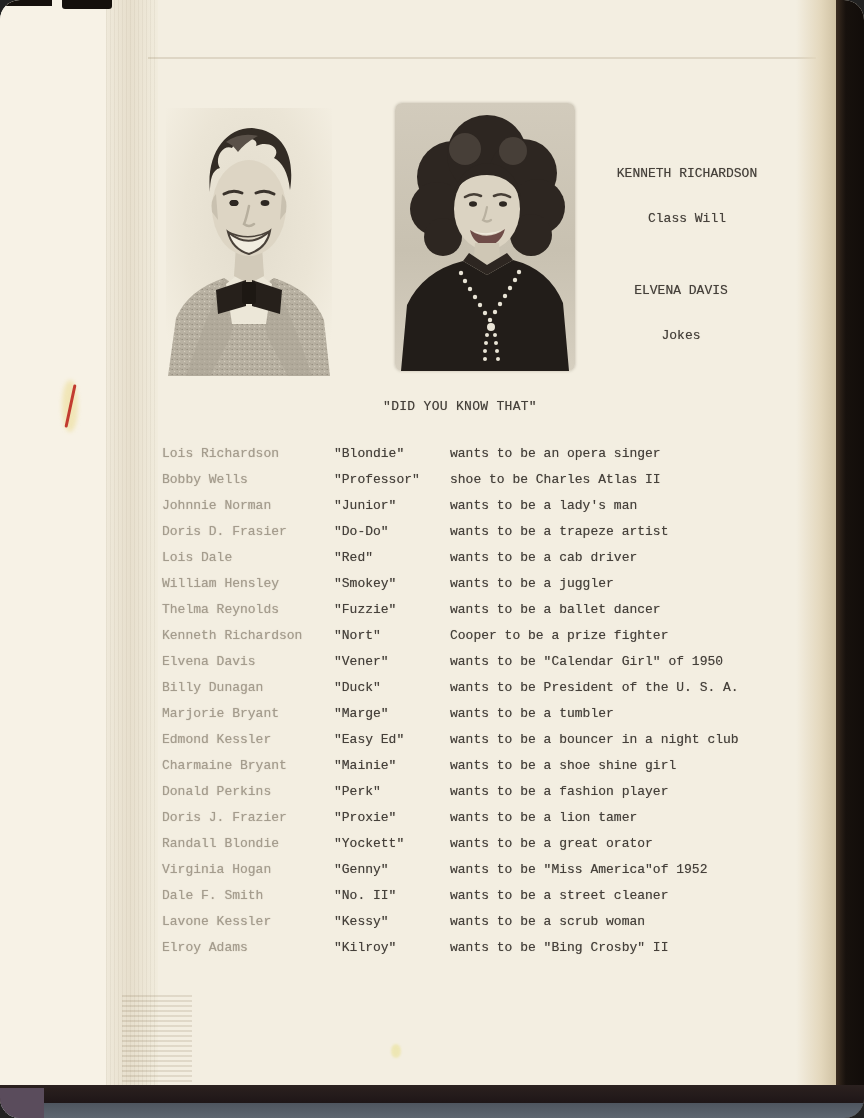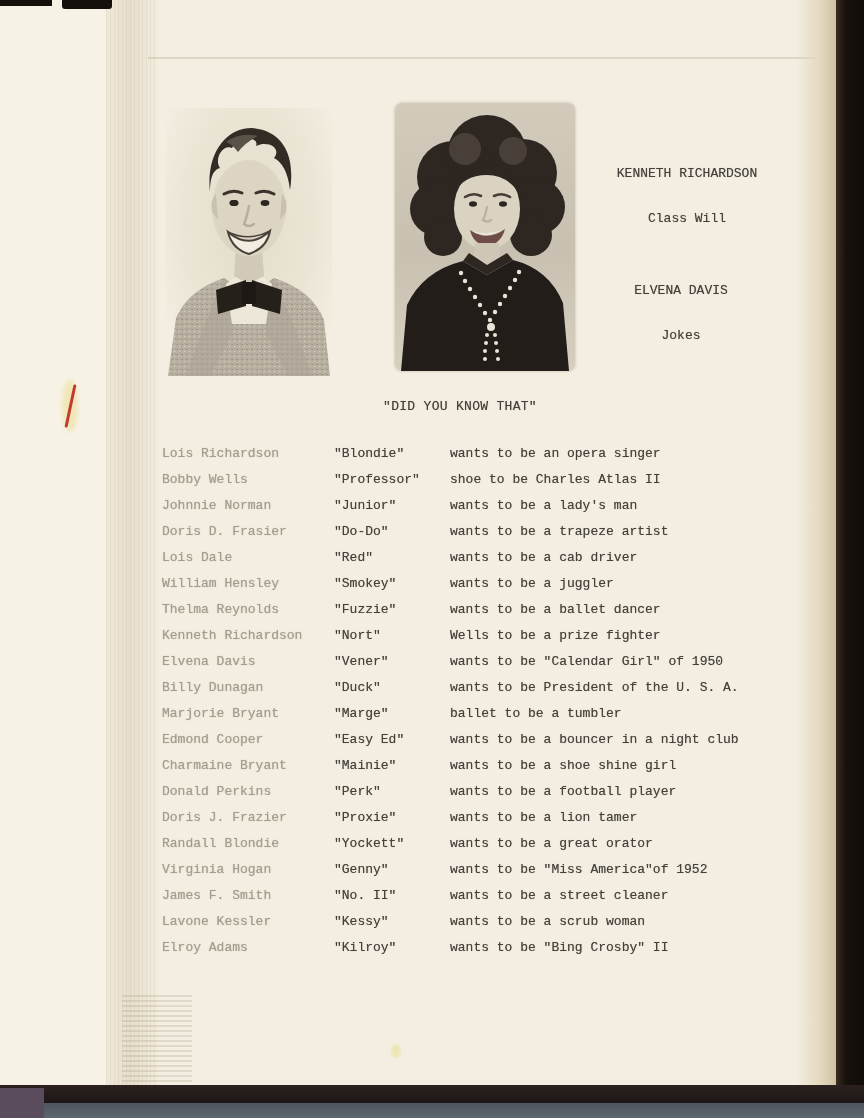--- a/index.html
+++ b/index.html
@@ -1,19 +1,20 @@
 <!DOCTYPE html>
 <html><head>
 <meta charset="utf-8">
 <style>
   html,body{margin:0;padding:0;background:#222;}
   #scan{
     position:relative; width:864px; height:1118px; overflow:hidden;
     background:#f3eee1;
     font-family:"Liberation Mono","DejaVu Sans Mono",monospace;
+    border-radius:20px;
   }
   
   .left-margin{position:absolute;left:0;top:0;width:112px;height:1118px;background:#f7f2e6;}
   .binding-band{
     position:absolute;left:106px;top:0;width:52px;height:1118px;
     background:
       repeating-linear-gradient(90deg, rgba(120,105,80,.07) 0 1px, transparent 1px 4px),
       linear-gradient(90deg,#efe9da 0%,#e7dfcd 45%,#f1ecdd 100%);
   }
   .top-edge-crease{position:absolute;left:148px;top:57px;width:668px;height:2px;background:rgba(150,133,100,.22);}
@@ -239,69 +240,69 @@
       <span class="col-wish tw">wants to be a juggler</span>
     </div>
       <div class="roster-row">
       <span class="col-name tw tw-faded">Thelma Reynolds</span>
       <span class="col-nick tw">"Fuzzie"</span>
       <span class="col-wish tw">wants to be a ballet dancer</span>
     </div>
       <div class="roster-row">
       <span class="col-name tw tw-faded">Kenneth Richardson</span>
       <span class="col-nick tw">"Nort"</span>
-      <span class="col-wish tw">Wells to be a prize fighter</span>
+      <span class="col-wish tw">Cooper to be a prize fighter</span>
     </div>
       <div class="roster-row">
       <span class="col-name tw tw-faded">Elvena Davis</span>
       <span class="col-nick tw">"Vener"</span>
       <span class="col-wish tw">wants to be "Calendar Girl" of 1950</span>
     </div>
       <div class="roster-row">
       <span class="col-name tw tw-faded">Billy Dunagan</span>
       <span class="col-nick tw">"Duck"</span>
       <span class="col-wish tw">wants to be President of the U. S. A.</span>
     </div>
       <div class="roster-row">
       <span class="col-name tw tw-faded">Marjorie Bryant</span>
       <span class="col-nick tw">"Marge"</span>
-      <span class="col-wish tw">ballet to be a tumbler</span>
-    </div>
-      <div class="roster-row">
-      <span class="col-name tw tw-faded">Edmond Cooper</span>
+      <span class="col-wish tw">wants to be a tumbler</span>
+    </div>
+      <div class="roster-row">
+      <span class="col-name tw tw-faded">Edmond Kessler</span>
       <span class="col-nick tw">"Easy Ed"</span>
       <span class="col-wish tw">wants to be a bouncer in a night club</span>
     </div>
       <div class="roster-row">
       <span class="col-name tw tw-faded">Charmaine Bryant</span>
       <span class="col-nick tw">"Mainie"</span>
       <span class="col-wish tw">wants to be a shoe shine girl</span>
     </div>
       <div class="roster-row">
       <span class="col-name tw tw-faded">Donald Perkins</span>
       <span class="col-nick tw">"Perk"</span>
-      <span class="col-wish tw">wants to be a football player</span>
+      <span class="col-wish tw">wants to be a fashion player</span>
     </div>
       <div class="roster-row">
       <span class="col-name tw tw-faded">Doris J. Frazier</span>
       <span class="col-nick tw">"Proxie"</span>
       <span class="col-wish tw">wants to be a lion tamer</span>
     </div>
       <div class="roster-row">
       <span class="col-name tw tw-faded">Randall Blondie</span>
       <span class="col-nick tw">"Yockett"</span>
       <span class="col-wish tw">wants to be a great orator</span>
     </div>
       <div class="roster-row">
       <span class="col-name tw tw-faded">Virginia Hogan</span>
       <span class="col-nick tw">"Genny"</span>
       <span class="col-wish tw">wants to be "Miss America"of 1952</span>
     </div>
       <div class="roster-row">
-      <span class="col-name tw tw-faded">James F. Smith</span>
+      <span class="col-name tw tw-faded">Dale F. Smith</span>
       <span class="col-nick tw">"No. II"</span>
       <span class="col-wish tw">wants to be a street cleaner</span>
     </div>
       <div class="roster-row">
       <span class="col-name tw tw-faded">Lavone Kessler</span>
       <span class="col-nick tw">"Kessy"</span>
       <span class="col-wish tw">wants to be a scrub woman</span>
     </div>
       <div class="roster-row">
       <span class="col-name tw tw-faded">Elroy Adams</span>

